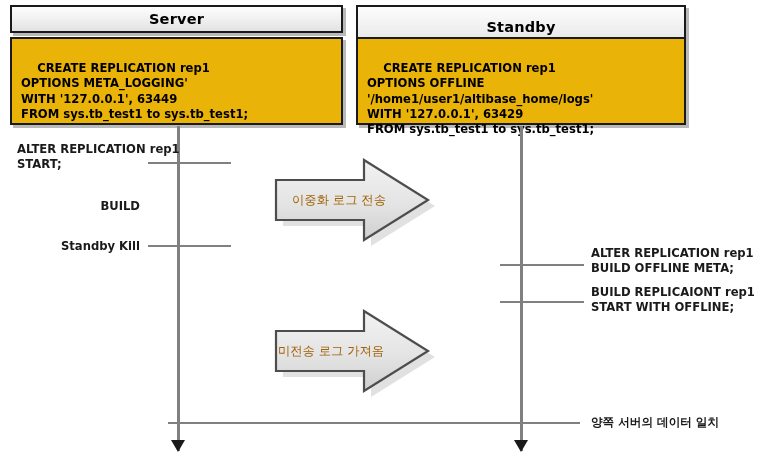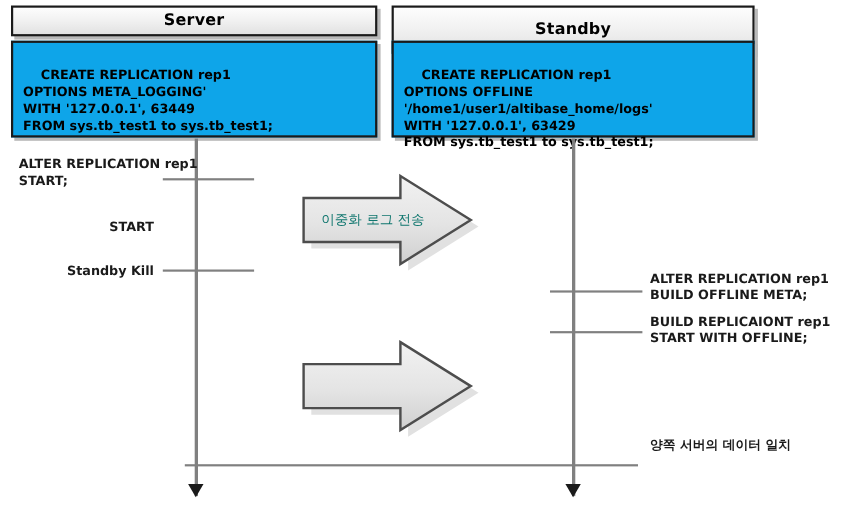--- a/index.html
+++ b/index.html
@@ -30,21 +30,21 @@
     justify-content: center;
     font-weight: bold;
     font-size: 14.5px;
     color: #000000;
     letter-spacing: 0.2px;
   }
   .panel-body {
     position: absolute;
     box-sizing: border-box;
     border: 2px solid #1a1a1a;
-    background: #0ea5e9;
+    background: #eab308;
     box-shadow: 3px 3px 0 0 #b9b9b9;
     padding: 7px 9px;
     font-weight: bold;
     font-size: 11.6px;
     line-height: 15.2px;
     color: #000000;
     white-space: pre;
   }
 
   
@@ -84,21 +84,21 @@
   .block-arrow {
     position: absolute;
   }
   .block-arrow svg { display: block; }
   .block-arrow .arrow-text {
     position: absolute;
     left: 0;
     width: 118px;
     text-align: center;
     font-size: 12.3px;
-    color: #0f766e;
+    color: #a16207;
     white-space: nowrap;
   }
 </style>
 </head>
 <body>
 
 <div id="canvas">
 
   <div class="panel-header" style="left:10px; top:5px; width:333px; height:28px;">
     <span>Server</span>
@@ -131,31 +131,31 @@
   <div class="tick" style="left:148px; top:245px; width:83px;"></div>
 
   <div class="tick" style="left:500px; top:264px; width:84px;"></div>
   <div class="tick" style="left:500px; top:301px; width:84px;"></div>
 
   <div class="tick" style="left:168px; top:422px; width:412px;"></div>
 
   <div class="tl-label" style="left:17px; top:142px; width:130px;">ALTER REPLICATION rep1
 START;</div>
 
-  <div class="tl-label right-align" style="left:20px; top:199px; width:120px;">START</div>
+  <div class="tl-label right-align" style="left:20px; top:199px; width:120px;">BUILD</div>
 
   <div class="tl-label right-align" style="left:20px; top:239px; width:120px;">Standby Kill</div>
 
   <div class="tl-label" style="left:591px; top:246px; width:185px;">ALTER REPLICATION rep1
 BUILD OFFLINE META;</div>
 
   <div class="tl-label" style="left:591px; top:285px; width:185px;">BUILD REPLICAIONT rep1
 START WITH OFFLINE;</div>
 
-  <div class="tl-label" style="left:591px; top:397px; width:185px;">양쪽 서버의 데이터 일치</div>
+  <div class="tl-label" style="left:591px; top:415px; width:185px;">양쪽 서버의 데이터 일치</div>
 
   <div class="block-arrow" style="left:268px; top:152px;">
     <svg width="180" height="96" viewBox="0 0 180 96">
       <polygon points="96,8 160,48 96,88 96,68 8,68 8,28 96,28" fill="#c8c8c8" opacity="0.55" transform="translate(7,6)"></polygon>
       <polygon points="96,8 160,48 96,88 96,68 8,68 8,28 96,28" fill="url(#gradLog)" stroke="#4d4d4d" stroke-width="2.2" stroke-linejoin="miter"></polygon>
       <defs>
         <linearGradient id="gradLog" x1="0" y1="0" x2="0" y2="1">
           <stop offset="0%" stop-color="#f2f2f2"></stop>
           <stop offset="55%" stop-color="#e4e4e4"></stop>
           <stop offset="100%" stop-color="#cfcfcf"></stop>
@@ -170,15 +170,16 @@
       <polygon points="96,8 160,48 96,88 96,68 8,68 8,28 96,28" fill="#c8c8c8" opacity="0.55" transform="translate(7,6)"></polygon>
       <polygon points="96,8 160,48 96,88 96,68 8,68 8,28 96,28" fill="url(#gradFetch)" stroke="#4d4d4d" stroke-width="2.2" stroke-linejoin="miter"></polygon>
       <defs>
         <linearGradient id="gradFetch" x1="0" y1="0" x2="0" y2="1">
           <stop offset="0%" stop-color="#f2f2f2"></stop>
           <stop offset="55%" stop-color="#e4e4e4"></stop>
           <stop offset="100%" stop-color="#cfcfcf"></stop>
         </linearGradient>
       </defs>
     </svg>
+    <div class="arrow-text" style="top:40px; left:4px;">미전송 로그 가져옴</div>
   </div>
 
 </div>
 
 </body></html>

